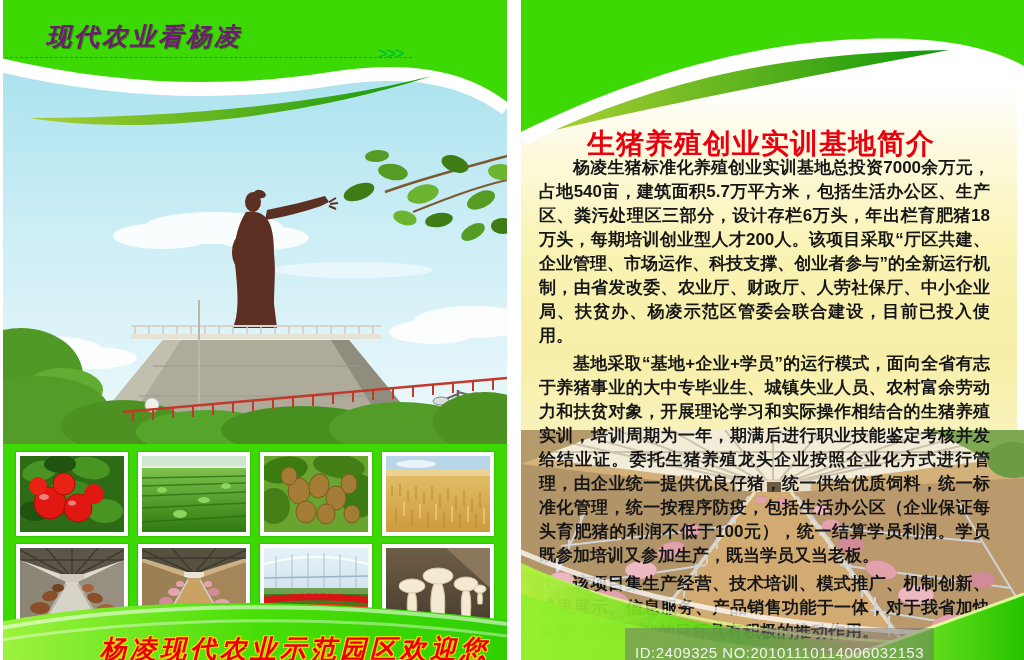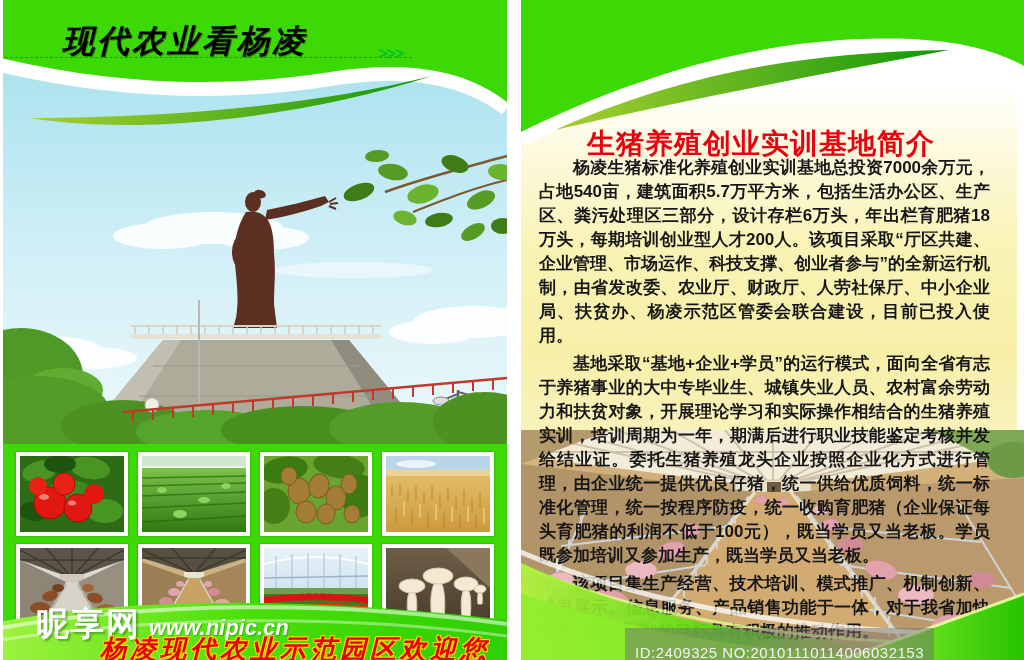--- a/index.html
+++ b/index.html
@@ -4,22 +4,22 @@
 <style>
   html,body{margin:0;padding:0;background:#888;}
   .canvas{position:relative;width:1024px;height:660px;overflow:hidden;background:#fff;
           font-family:"Liberation Sans","DejaVu Sans",sans-serif;margin:0 auto;}
   
   .page-left{position:absolute;left:0;top:0;width:507px;height:660px;background:#3cd905;}
   .lp-edge{position:absolute;left:0;top:0;width:3px;height:660px;background:#fff;z-index:7;}
   .statue-photo{position:absolute;left:3px;top:60px;width:504px;height:384px;z-index:1;}
   .statue-photo svg{display:block;}
   .lp-header{position:absolute;left:0;top:0;width:507px;height:140px;z-index:3;pointer-events:none;}
-  .top-slogan{position:absolute;left:46px;top:20px;z-index:4;font-size:32px;font-weight:bold;font-style:italic;
-              color:#000000;letter-spacing:3px;text-shadow:1px 1px 0 #2a8a00;white-space:nowrap;margin-left:16px;}
+  .top-slogan{position:absolute;left:46px;top:20px;z-index:4;font-size:25px;font-weight:bold;font-style:italic;
+              color:#701a75;letter-spacing:3px;text-shadow:1px 1px 0 #2a8a00;white-space:nowrap;}
   .dash-line{position:absolute;left:0;top:57px;width:412px;border-top:1px dashed rgba(0,120,10,.55);z-index:4;}
   .arrow-glyphs{position:absolute;left:378px;top:45px;z-index:4;color:#00c22a;font-weight:bold;font-size:16px;letter-spacing:-1px;}
   .photo-grid{position:absolute;left:16px;top:452px;width:478px;display:grid;
               grid-template-columns:repeat(4,1fr);gap:8px 10px;z-index:2;}
   .tile{background:#fff;padding:4px;box-shadow:0 0 2px rgba(0,0,0,.3);}
   .tile svg{display:block;width:100%;height:76px;}
   .lp-band{position:absolute;left:0;top:594px;width:507px;height:66px;z-index:3;pointer-events:none;}
   .watermark{position:absolute;left:36px;top:602px;z-index:5;color:#fff;white-space:nowrap;}
   .wm-cn{font-size:33px;font-weight:900;letter-spacing:2px;text-shadow:2px 2px 2px rgba(0,60,0,.35);}
   .wm-url{font-size:22px;font-weight:800;font-style:italic;margin-left:8px;text-shadow:1px 1px 1px rgba(0,60,0,.3);}
@@ -310,23 +310,20 @@
         <stop offset="0" stop-color="#9ef23f"></stop>
             <stop offset="0.5" stop-color="#48df08"></stop>
             <stop offset="1" stop-color="#2fcf02"></stop>
           </linearGradient>
         </defs>
       <path d="M0,28 C120,4 300,2 507,26 L507,66 L0,66 Z" fill="url(#lband)"></path>
       <path d="M0,34 C150,8 330,6 507,30" stroke="#ffffff" stroke-width="4" opacity="0.55" fill="none"></path>
       <path d="M0,46 C160,22 340,20 507,42" stroke="#ffffff" stroke-width="3" opacity="0.4" fill="none"></path>
     </svg>
 
-    <div class="watermark">
-      <span class="wm-cn">昵享网</span><span class="wm-url">www.nipic.cn</span>
-    </div>
     <div class="bottom-slogan">杨凌现代农业示范园区欢迎您</div>
     <div class="lp-edge"></div>
   </section>
 
   <div class="page-gap"></div>
 
   <section class="page-right">
 
     <div class="rp-content-bg"></div>
 
@@ -390,21 +387,21 @@
         </defs>
       <path d="M0,138 C90,94 200,54 320,46 C400,41 460,48 503,72" stroke="#ffffff" stroke-width="16" fill="none"></path>
       <path d="M0,132 C90,88 200,48 320,40 C400,35 460,42 503,66 L503,0 L0,0 Z" fill="#3cd905"></path>
       <path d="M34,130 C150,78 270,52 428,50 C300,74 164,100 34,130 Z" fill="url(#rcres)"></path>
     </svg>
 
     <h1 class="rp-title">生猪养殖创业实训基地简介</h1>
 
     <div class="rp-text">
       <p>杨凌生猪标准化养殖创业实训基地总投资7000余万元，占地540亩，建筑面积5.7万平方米，包括生活办公区、生产区、粪污处理区三部分，设计存栏6万头，年出栏育肥猪18万头，每期培训创业型人才200人。该项目采取“厅区共建、企业管理、市场运作、科技支撑、创业者参与”的全新运行机制，由省发改委、农业厅、财政厅、人劳社保厅、中小企业局、扶贫办、杨凌示范区管委会联合建设，目前已投入使用。</p>
-      <p>基地采取“基地+企业+学员”的运行模式，面向全省有志于养猪事业的大中专毕业生、城镇失业人员、农村富余劳动力和扶贫对象，开展理论学习和实际操作相结合的生猪养殖实训，培训周期为一年，期满后进行职业技能鉴定考核并发给结业证。委托生猪养殖龙头企业按照企业化方式进行管理，由企业统一提供优良仔猪，统一供给优质饲料，统一标准化管理，统一按程序防疫，统一收购育肥猪（企业保证每头育肥猪的利润不低于100元），既当学员又当老板。学员既参加培训又参加生产，既当学员又当老板。</p>
+      <p>基地采取“基地+企业+学员”的运行模式，面向全省有志于养猪事业的大中专毕业生、城镇失业人员、农村富余劳动力和扶贫对象，开展理论学习和实际操作相结合的生猪养殖实训，培训周期为一年，期满后进行职业技能鉴定考核并发给结业证。委托生猪养殖龙头企业按照企业化方式进行管理，由企业统一提供优良仔猪，统一供给优质饲料，统一标准化管理，统一按程序防疫，包括生活办公区（企业保证每头育肥猪的利润不低于100元），统一结算学员利润。学员既参加培训又参加生产，既当学员又当老板。</p>
       <p>该项目集生产经营、技术培训、模式推广、机制创新、成果展示、信息服务、产品销售功能于一体，对于我省加快实现“畜牧强省”的目标具有积极的推动作用。</p>
     </div>
 
     <svg class="rp-swoosh" viewBox="0 0 503 230">
       <defs>
         <linearGradient id="gsw" x1="0" y1="0" x2="1" y2="0">
           <stop offset="0" stop-color="#b6f43e"></stop>
             <stop offset="0.6" stop-color="#4ed909"></stop>
             <stop offset="1" stop-color="#4ed909" stop-opacity="0"></stop>
         </linearGradient>

